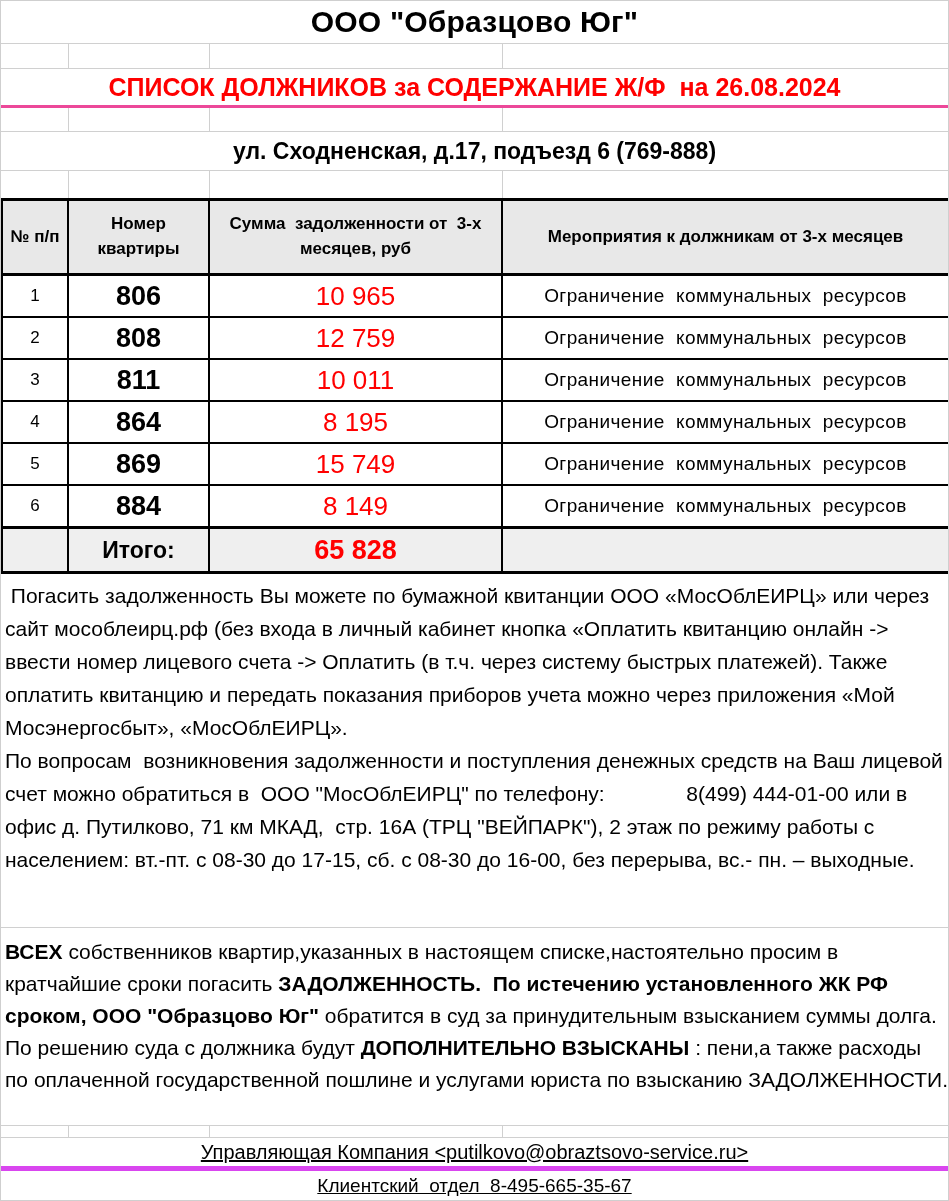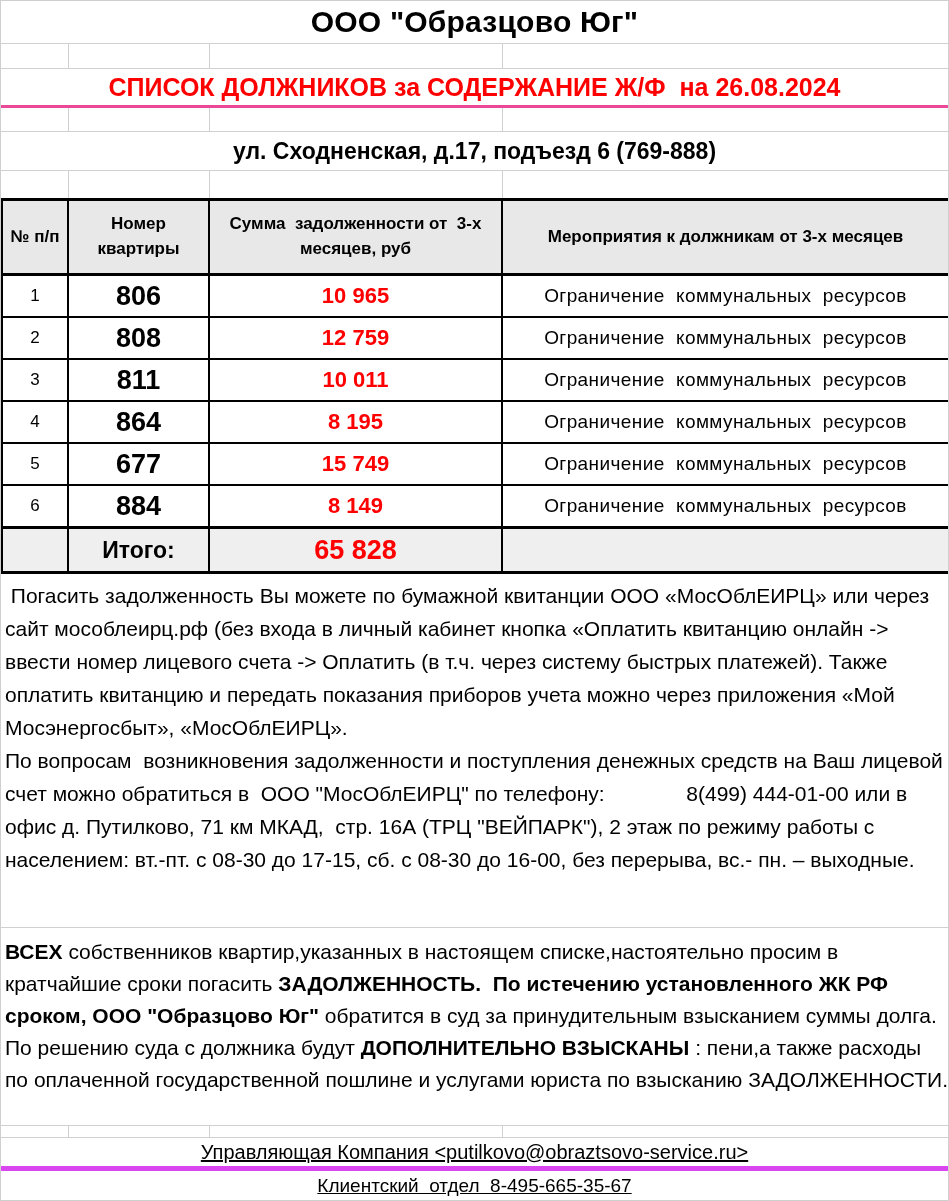--- a/index.html
+++ b/index.html
@@ -52,21 +52,21 @@
     border-right:2px solid #000;
     display:flex; align-items:center; justify-content:center;
     text-align:center;
   }
   .trow > div:last-child { border-right:none; }
   .thead { height:75px; background:#e8e8e8; border-bottom:3px solid #000; }
   .thead > div { font-weight:700; font-size:17px; line-height:1.45; white-space:pre-wrap; padding:0 6px; }
   .tdata { height:42px; }
   .cell-num { font-size:17px; }
   .cell-apt { font-size:27px; font-weight:700; }
-  .cell-debt { font-size:22px; font-weight:700; color:#ff0000; }
+  .cell-debt { font-size:26px; font-weight:400; color:#ff0000; }
   .cell-action { font-size:19px; letter-spacing:0.4px; white-space:pre-wrap; }
   .ttotal { height:43px; background:#efefef; border-top:1px solid #000; }
   .total-label { font-size:23px; font-weight:700; }
   .total-value { font-size:27px; font-weight:700; color:#ff0000; }
   
   .textblock1 {
     height:354px; border-bottom:1px solid #d0d0d0;
     padding:5px 4px 16px 4px;
     font-size:21px; line-height:33px; white-space:pre-wrap;
   }
@@ -147,21 +147,21 @@
       <div class="cell-action">Ограничение  коммунальных  ресурсов</div>
     </div>
     <div class="trow tdata">
       <div class="cell-num">4</div>
       <div class="cell-apt">864</div>
       <div class="cell-debt">8 195</div>
       <div class="cell-action">Ограничение  коммунальных  ресурсов</div>
     </div>
     <div class="trow tdata">
       <div class="cell-num">5</div>
-      <div class="cell-apt">677</div>
+      <div class="cell-apt">869</div>
       <div class="cell-debt">15 749</div>
       <div class="cell-action">Ограничение  коммунальных  ресурсов</div>
     </div>
     <div class="trow tdata">
       <div class="cell-num">6</div>
       <div class="cell-apt">884</div>
       <div class="cell-debt">8 149</div>
       <div class="cell-action">Ограничение  коммунальных  ресурсов</div>
     </div>
 

